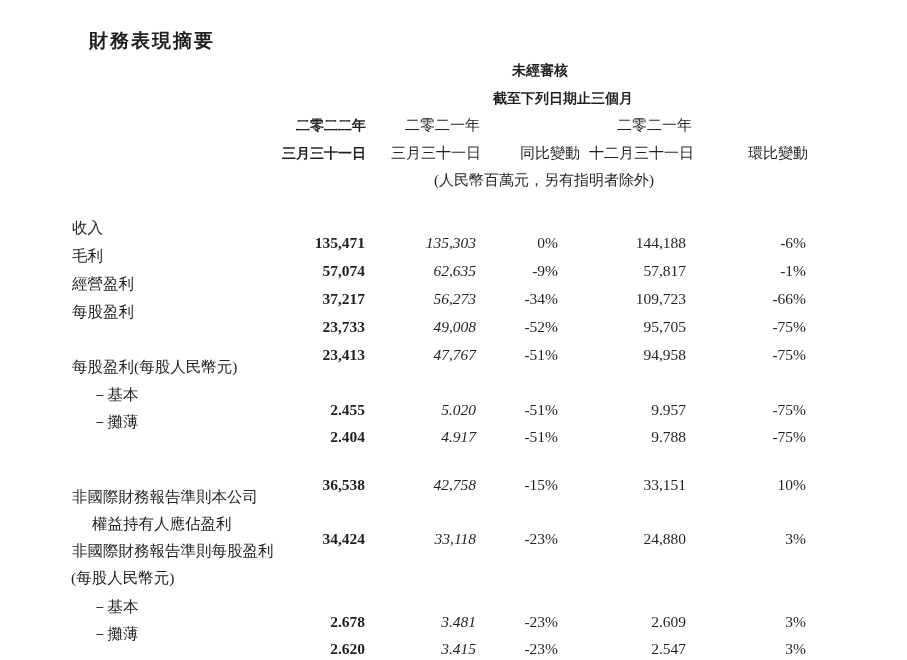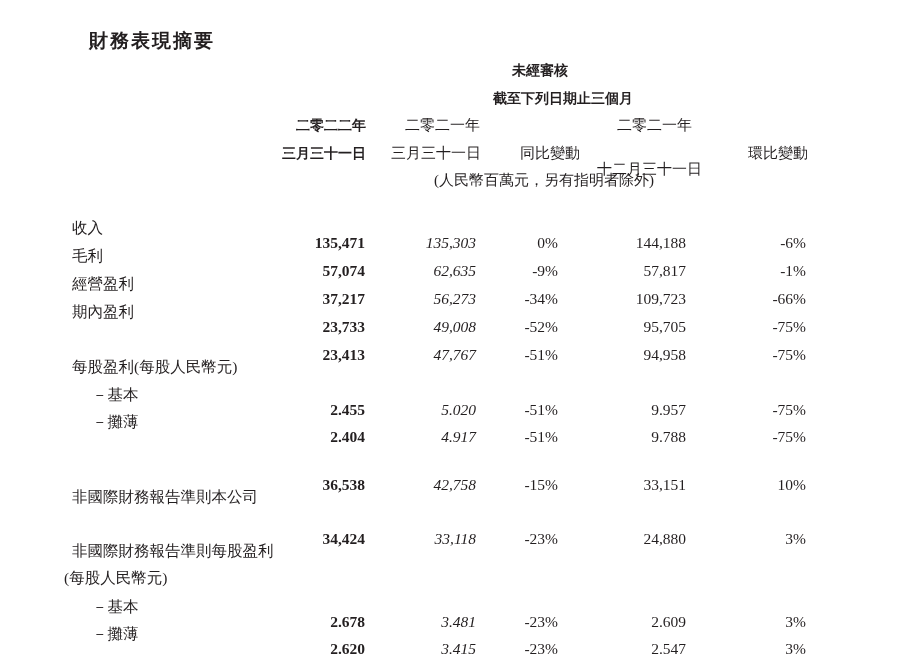--- a/index.html
+++ b/index.html
@@ -5,21 +5,21 @@
   html, body { margin: 0; padding: 0; background: #ffffff; }
   body { width: 907px; height: 660px; position: relative; overflow: hidden;
          font-family: "Liberation Serif", "DejaVu Serif", serif; color: #231f20; }
   .title { position: absolute; left: 89px; top: 8px; font-family: "Liberation Sans", "DejaVu Sans", sans-serif;
            font-size: 19px; font-weight: bold; letter-spacing: 2px; color: #231f20; margin-top: 20px; }
   .hdr { position: absolute; font-size: 15px; white-space: nowrap; }
   .hdr.bold { font-family: "Liberation Sans", "DejaVu Sans", sans-serif; font-weight: bold; font-size: 14px; }
   .row { position: absolute; left: 0; width: 907px; height: 26px; font-size: 15.5px; }
   .row .label { position: absolute; left: 72px; top: 0; white-space: nowrap; }
   .row .label.indent { left: 92px; text-align: center; }
-  .row .label.indent2 { left: 64px; text-align: right; }
+  .row .label.indent2 { left: 71px; text-align: right; }
   .row .cell { position: absolute; top: 16px; white-space: nowrap; }
   .c1 { right: 542px; font-weight: bold; }
   .c2 { right: 431px; font-style: italic; }
   .c3 { right: 349px; }
   .c4 { right: 221px; }
   .c5 { right: 101px; }
 </style>
 </head>
 <body>
 
@@ -27,21 +27,21 @@
 
 <div class="hdr bold" style="left:512px; top:62px;">未經審核</div>
 <div class="hdr bold" style="left:493px; top:90px;">截至下列日期止三個月</div>
 
 <div class="hdr bold" style="left:296px; top:117px;">二零二二年</div>
 <div class="hdr bold" style="left:282px; top:145px;">三月三十一日</div>
 <div class="hdr" style="left:405px; top:116px;">二零二一年</div>
 <div class="hdr" style="left:391px; top:144px;">三月三十一日</div>
 <div class="hdr" style="left:501px; top:144px;margin-left:19px;">同比變動</div>
 <div class="hdr" style="left:617px; top:116px;">二零二一年</div>
-<div class="hdr" style="left:589px; top:160px;margin-left:8px;">十二月三十一日</div>
+<div class="hdr" style="left:589px; top:144px;">十二月三十一日</div>
 <div class="hdr" style="left:748px; top:144px;">環比變動</div>
 <div class="hdr" style="left:434px; top:171px;">(人民幣百萬元，另有指明者除外)</div>
 
 <div class="row" style="top:218px;">
   <span class="label">收入</span>
   <span class="cell c1">135,471</span>
   <span class="cell c2">135,303</span>
   <span class="cell c3">0%</span>
   <span class="cell c4">144,188</span>
   <span class="cell c5">-6%</span>
@@ -56,21 +56,21 @@
 </div>
 <div class="row" style="top:274px;">
   <span class="label">經營盈利</span>
   <span class="cell c1">37,217</span>
   <span class="cell c2">56,273</span>
   <span class="cell c3">-34%</span>
   <span class="cell c4">109,723</span>
   <span class="cell c5">-66%</span>
 </div>
 <div class="row" style="top:302px;">
-  <span class="label">期內盈利</span>
+  <span class="label">每股盈利</span>
   <span class="cell c1">23,733</span>
   <span class="cell c2">49,008</span>
   <span class="cell c3">-52%</span>
   <span class="cell c4">95,705</span>
   <span class="cell c5">-75%</span>
 </div>
 <div class="row" style="top:330px;">
   <span class="cell c1">23,413</span>
   <span class="cell c2">47,767</span>
   <span class="cell c3">-51%</span>
@@ -100,20 +100,21 @@
   <span class="cell c1">36,538</span>
   <span class="cell c2">42,758</span>
   <span class="cell c3">-15%</span>
   <span class="cell c4">33,151</span>
   <span class="cell c5">10%</span>
 </div>
 <div class="row" style="top:487px;">
   <span class="label">非國際財務報告準則本公司</span>
 </div>
 <div class="row" style="top:514px;">
+  <span class="label indent">權益持有人應佔盈利</span>
   <span class="cell c1">34,424</span>
   <span class="cell c2">33,118</span>
   <span class="cell c3">-23%</span>
   <span class="cell c4">24,880</span>
   <span class="cell c5">3%</span>
 </div>
 <div class="row" style="top:541px;">
   <span class="label">非國際財務報告準則每股盈利</span>
 </div>
 <div class="row" style="top:568px;">

